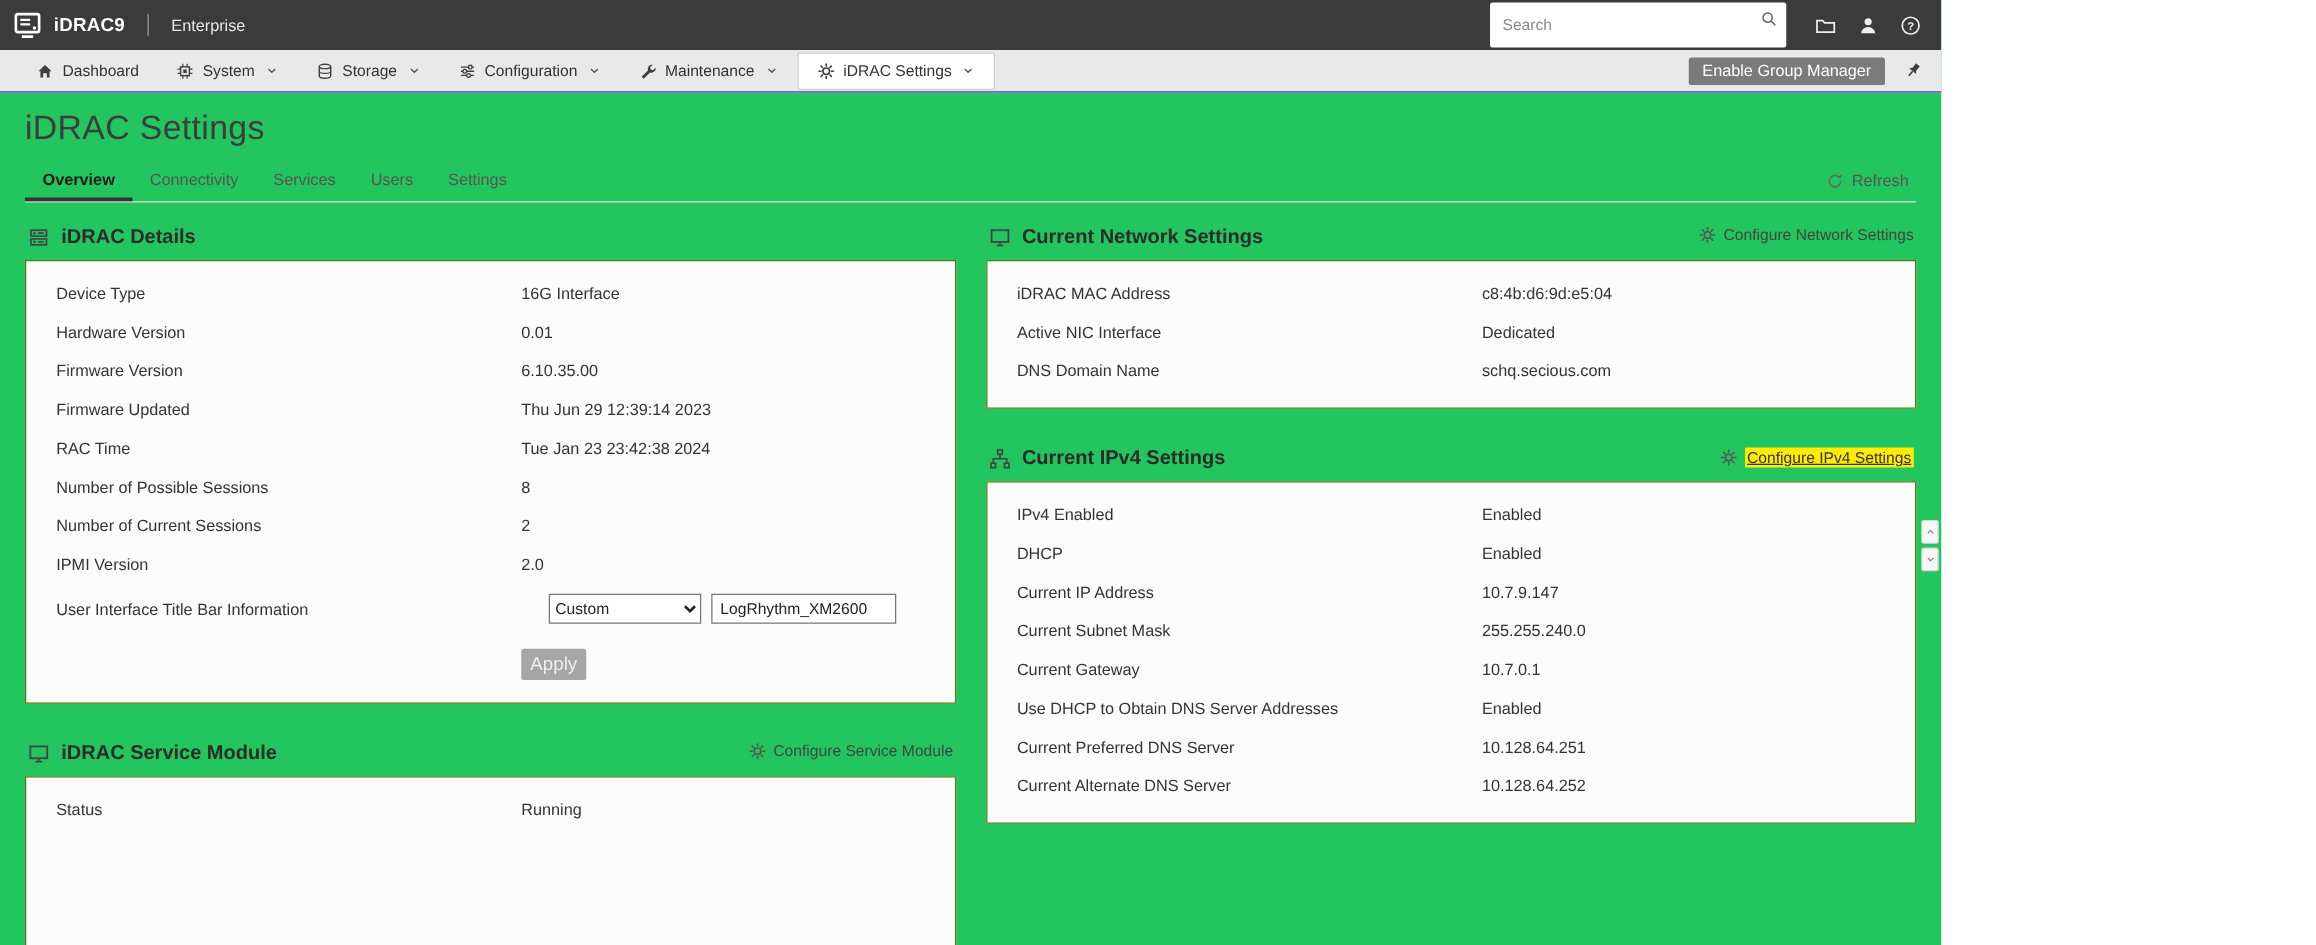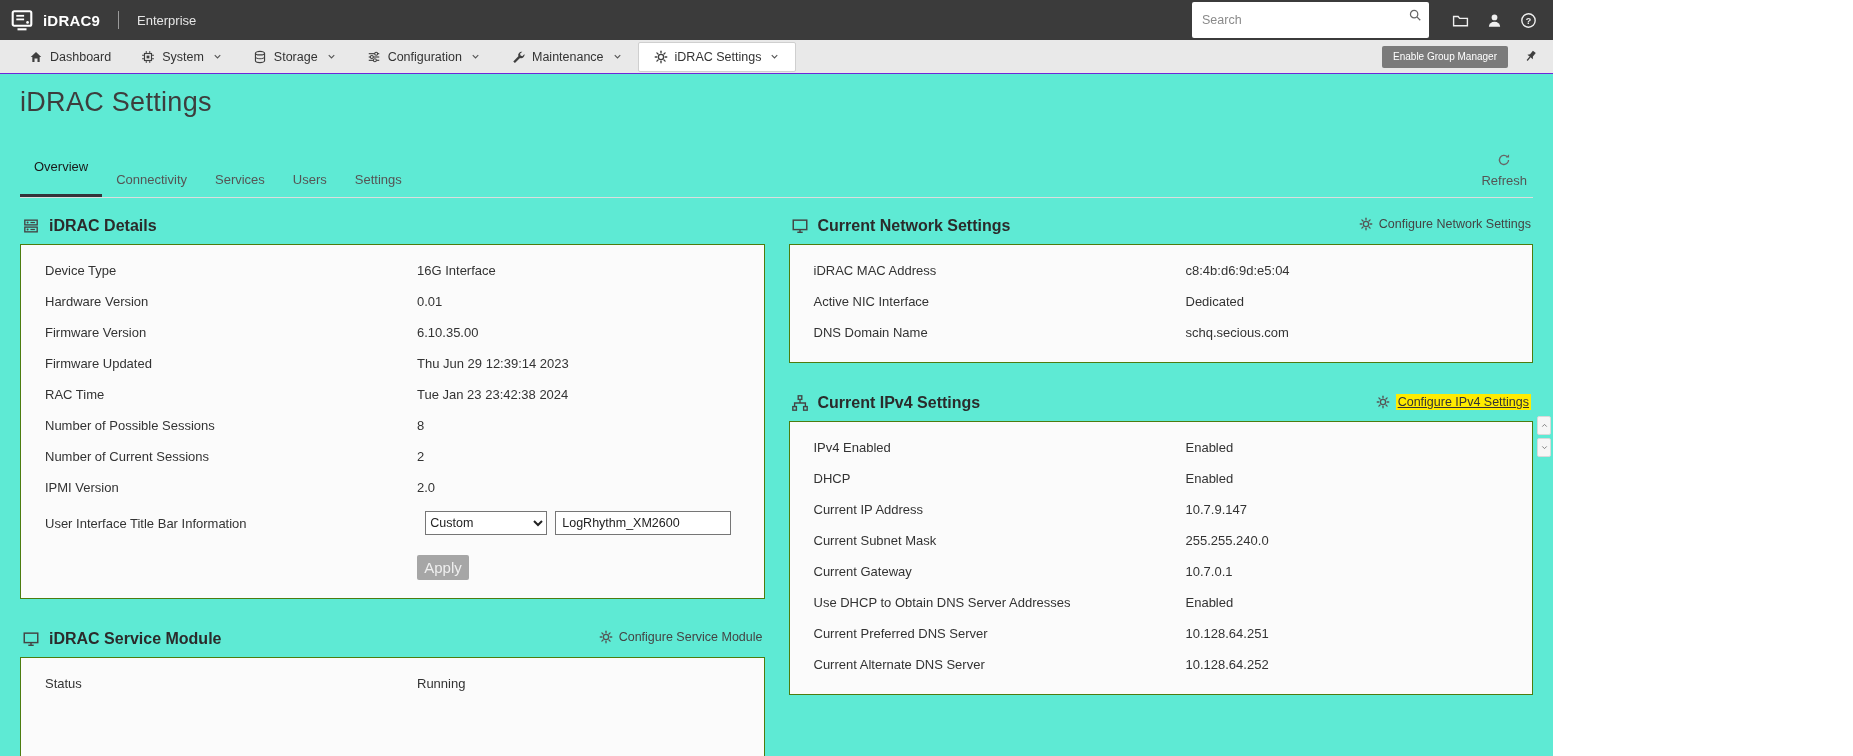--- a/index.html
+++ b/index.html
@@ -1,18 +1,18 @@
 <!DOCTYPE html>
 <html><head>
 <meta charset="utf-8">
 <style>
   *{box-sizing:border-box;margin:0;padding:0;}
   html,body{width:1853px;height:756px;}
   body{font-family:"Liberation Sans",sans-serif;background:#ffffff;color:#333;overflow:hidden;}
-  .app{position:relative;width:1553px;height:756px;background:#5eead4;overflow:hidden;}
+  .app{position:relative;width:1553px;height:756px;background:#22c55e;overflow:hidden;}
 
   
   .topbar{height:40px;background:#3b3b3b;display:flex;align-items:center;padding:0 12px 0 10px;color:#fff;}
   .logo-box{display:flex;align-items:center;gap:9px;}
   .logo-ic{width:24px;height:24px;color:#fff;}
   .brand{font-size:15px;font-weight:bold;letter-spacing:.2px;color:#fff;}
   .brand-sep{width:1px;height:18px;background:#9a9a9a;margin:0 9px;}
   .edition{font-size:13px;color:#e6e6e6;}
   .spacer{flex:1;}
   .search-wrap{position:relative;width:237px;height:36px;margin-right:10px;}
@@ -21,49 +21,49 @@
   .search-ic{position:absolute;right:7px;top:6px;width:14px;height:14px;color:#666;}
   .top-ic-btn{width:26px;height:26px;display:flex;align-items:center;justify-content:center;background:none;border:none;color:#efefef;cursor:pointer;margin-left:8px;}
   .top-ic-btn .ic{width:17px;height:17px;}
 
   
   .navbar{height:34px;background:#e9e9e9;border-bottom:1px solid #6d28d9;display:flex;align-items:center;padding:0 10px 0 14px;}
   .nav-item{display:flex;align-items:center;gap:7px;height:34px;padding:0 15px;font-size:12.5px;color:#333;cursor:pointer;white-space:nowrap;background:none;border:none;font-family:inherit;}
   .nav-item .ic{width:14px;height:14px;color:#3f3f3f;}
   .nav-item .chev{width:11px;height:11px;color:#555;margin-left:1px;}
   .nav-item.active{background:#fff;border:1px solid #cfcfcf;height:30px;border-radius:2px;}
-  .group-btn{height:22px;padding:0 11px;background:#7b7b7b;color:#fff;font-size:10px;border:none;border-radius:2px;cursor:pointer;font-family:inherit;}
+  .group-btn{height:22px;padding:0 11px;background:#7b7b7b;color:#fff;font-size:13px;border:none;border-radius:2px;cursor:pointer;font-family:inherit;}
   .pin-btn{background:none;border:none;width:26px;height:26px;color:#3f3f3f;cursor:pointer;margin-left:9px;display:flex;align-items:center;justify-content:center;}
   .pin-btn .ic{width:15px;height:15px;}
 
   
   .page{padding:0 20px;}
   .page-title{font-size:27px;color:#3d3d3d;font-weight:400;margin:13px 0 10px;letter-spacing:.3px;}
   .tabbar{display:flex;align-items:flex-end;border-bottom:1px solid #ddd;}
   .tab{font-size:13px;color:#555;padding:8px 14px 10px;cursor:pointer;background:none;border:none;font-family:inherit;}
-  .tab.active{color:#1a1a1a;font-weight:normal;padding-bottom:20px;border-bottom:3px solid #33333a;margin-top:23px;}
-  .refresh{margin-left:auto;display:flex;align-items:center;gap:6px;color:#555;font-size:13px;cursor:pointer;padding:0 6px 9px 0;background:none;border:none;font-family:inherit;flex-direction:column;}
+  .tab.active{color:#1a1a1a;font-weight:bold;padding-bottom:7px;border-bottom:3px solid #33333a;}
+  .refresh{margin-left:auto;display:flex;align-items:center;gap:6px;color:#555;font-size:13px;cursor:pointer;padding:0 6px 9px 0;background:none;border:none;font-family:inherit;}
   .refresh .ic{width:14px;height:14px;color:#666;}
 
   
   .columns{display:grid;grid-template-columns:1fr 1fr;gap:24px;margin-top:14px;align-items:start;}
   .card{margin-bottom:26px;}
   .card-head{display:flex;align-items:flex-start;gap:9px;padding:5px 2px 9px;}
   .card-head .hic{width:18px;height:18px;color:#444;flex:none;}
   .card-title{font-size:16px;font-weight:bold;color:#2b2b2b;}
   .card-action{margin-left:auto;display:flex;align-items:center;gap:6px;font-size:12.5px;color:#444;cursor:pointer;background:none;border:none;font-family:inherit;}
   .card-action .ic{width:14px;height:14px;color:#555;flex:none;}
   .hl{background:#ffec00;text-decoration:underline;color:#333;padding:1px 2px;}
   .card-body{background:#fbfbfb;border:1px solid #4d7c0f;padding:10px 0 14px;}
   .row{display:grid;grid-template-columns:372px 1fr;padding:8px 24px;font-size:13px;align-items:center;}
   .rl{color:#333;}
   .rv{color:#333;}
   .control-cell{display:flex;gap:8px;align-items:center;justify-content:center;}
   select.ui-select{height:24px;width:122px;font-size:12.5px;font-family:inherit;border:1px solid #767676;background:#fff;color:#222;}
-  input.ui-input{height:24px;width:176px;font-size:12.5px;font-family:inherit;border:1px solid #767676;padding:0 6px;color:#222;outline:none;}
+  input.ui-input{height:24px;width:148px;font-size:12.5px;font-family:inherit;border:1px solid #767676;padding:0 6px;color:#222;outline:none;}
   .apply-row{padding:12px 24px 4px;display:grid;grid-template-columns:372px 1fr;}
   .apply-btn{width:52px;height:25px;background:#a6a6a6;color:#efefef;border:none;border-radius:2px;font-size:15px;font-family:inherit;cursor:default;}
   .svc-body{min-height:170px;}
 
   
   .scroll-ctl{position:absolute;right:2px;top:416px;width:14px;display:flex;flex-direction:column;gap:3px;}
   .scroll-btn{width:14px;height:19px;background:#f6f6f6;border:1px solid #d9d9d9;border-radius:2px;color:#777;display:flex;align-items:center;justify-content:center;padding:0;cursor:pointer;}
   .scroll-btn .ic{width:9px;height:9px;}
 </style>
 </head>

